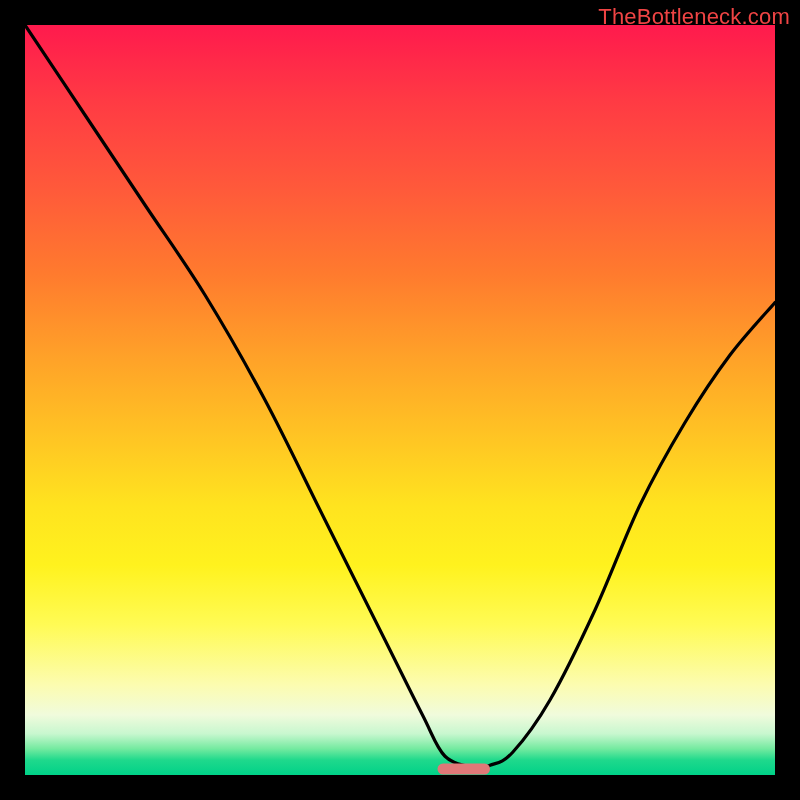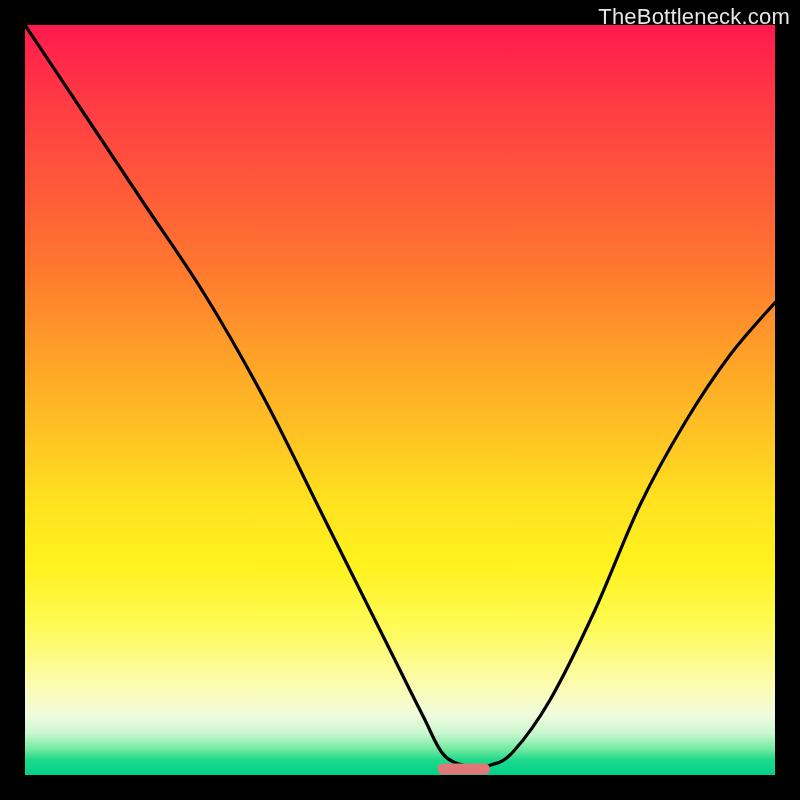--- a/index.html
+++ b/index.html
@@ -14,21 +14,21 @@
   .frame {
     position: relative;
     width: 800px;
     height: 800px;
     background: #000;
   }
   .watermark {
     position: absolute;
     top: 4px;
     right: 10px;
-    color: #e5e5e5;
+    color: #ef4444;
     font-size: 22px;
     font-weight: 500;
     z-index: 5;
     letter-spacing: 0.2px;
   }
   
   .plot {
     position: absolute;
     left: 25px;
     top: 25px;

